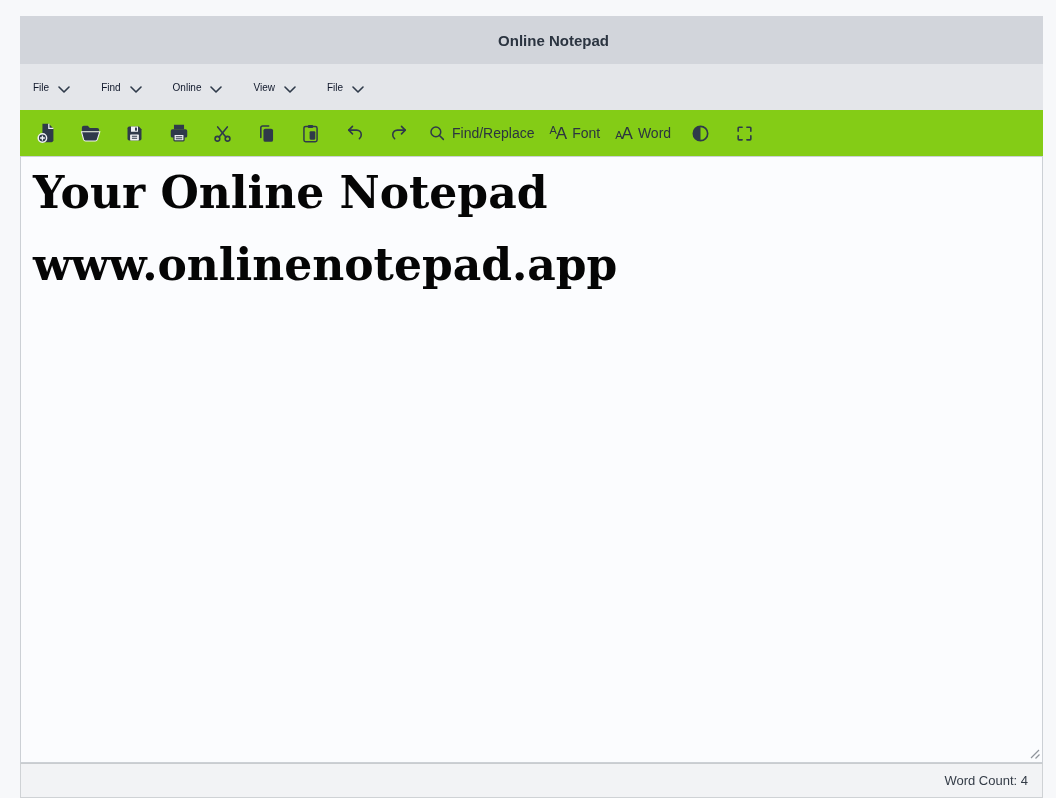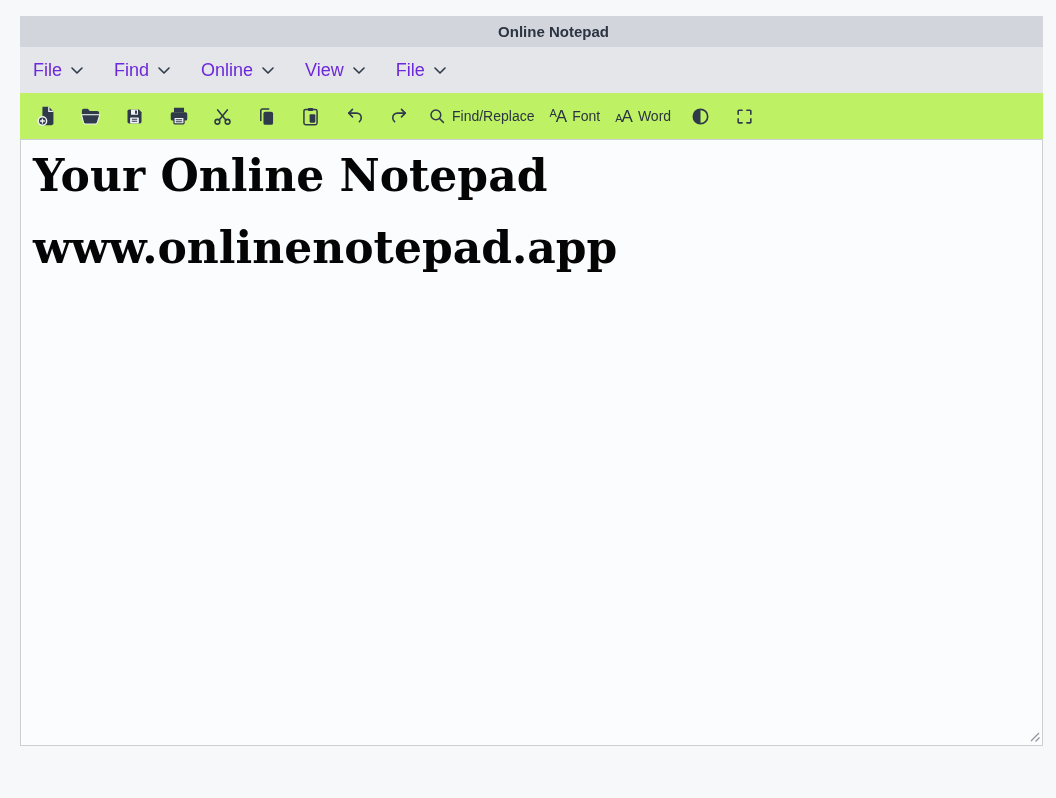--- a/index.html
+++ b/index.html
@@ -5,37 +5,37 @@
   * { margin:0; padding:0; box-sizing:border-box; }
   html,body { width:1056px; height:798px; }
   body {
     background:#f7f8fa;
     font-family:"Liberation Sans", sans-serif;
     color:#2b3440;
   }
   .window { position:absolute; left:20px; top:16px; width:1023px; }
 
   .titlebar {
-    height:31px; background:#d2d5db;
+    height:48px; background:#d2d5db;
     display:flex; align-items:center; justify-content:center;
     font-size:15px; font-weight:bold; color:#2b3440;padding-left:44px;
   }
 
   .menubar {
     height:46px; background:#e4e6ea;
     display:flex; align-items:center; gap:31px; padding:0 13px;
   }
   .menu-item {
-    display:flex; align-items:center; gap:9px;
-    font-size:18px; color:#6d28d9; cursor:pointer;
+    display:flex; align-items:flex-end; gap:9px;
+    font-size:10px; color:#0f172a; cursor:pointer;
   }
   .chev { display:block; }
 
   .toolbar {
-    height:46px; background:#bef264;
+    height:46px; background:#84cc16;
     display:flex; align-items:center; padding:0 12px; gap:15px;
   }
   .tbtn {
     min-width:29px; height:32px; border:none; background:transparent;
     display:flex; align-items:center; justify-content:center;
     cursor:pointer; color:#2f3a4a; padding:0;
   }
   .tbtn.labeled { gap:6px; font-size:14px; color:#2b3440; font-family:"Liberation Sans", sans-serif; }
   .tbtn svg { display:block; }
 
@@ -225,14 +225,17 @@
   </div>
 
   <div class="editor-wrap">
     <textarea class="editor" spellcheck="false" style="">Your Online Notepad
 www.onlinenotepad.app</textarea>
     <svg class="resize-grip" width="13" height="13" viewBox="0 0 13 13">
       <path d="M3 11L11 3M7.5 11.5L11.5 7.5" stroke="#8f959c" stroke-width="1.2" fill="none"></path>
     </svg>
   </div>
 
+  <div class="statusbar">
+    <span>Word Count: 4</span>
+  </div>
 
 </div>
 
 </body></html>

